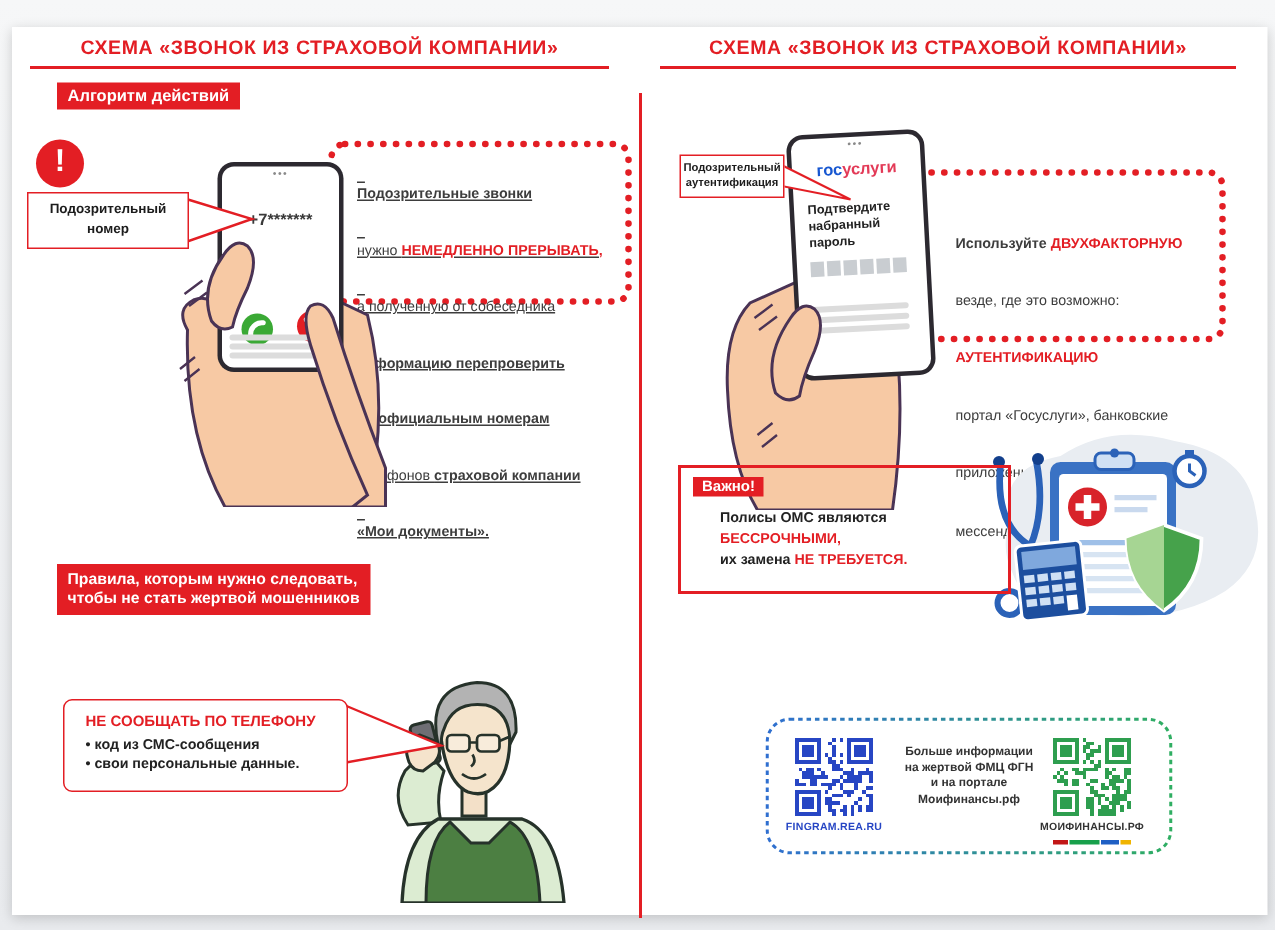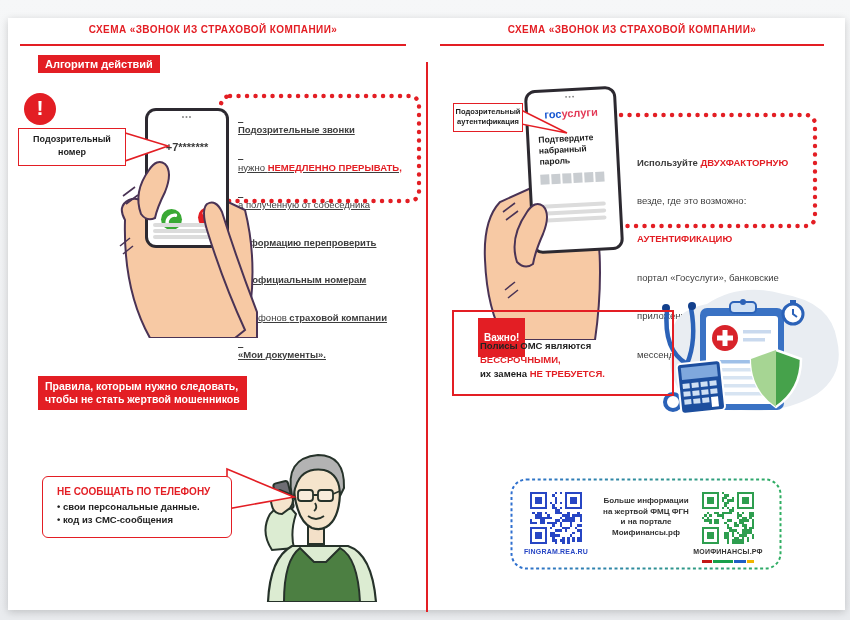--- a/index.html
+++ b/index.html
@@ -2,21 +2,21 @@
 <html><head>
 <meta charset="utf-8">
 <style>
   html,body{margin:0;padding:0;}
   body{width:850px;height:620px;position:relative;background:linear-gradient(#f6f7f8,#e9ebee);
        font-family:"Liberation Sans","DejaVu Sans",sans-serif;overflow:hidden;}
   .abs{position:absolute;}
   .page{left:8px;top:18px;width:837px;height:592px;background:#fff;box-shadow:0 2px 8px rgba(0,0,0,.18);}
   .red{color:#e31e24;}
   .b{font-weight:bold;}
-  .hdr{top:24px;height:16px;text-align:center;font-size:10px;font-weight:bold;letter-spacing:.4px;color:#e31e24;z-index:2;}
+  .hdr{top:24px;height:16px;text-align:center;font-size:13px;font-weight:bold;letter-spacing:.4px;color:#e31e24;z-index:2;}
   .hdr-line{top:44px;height:2px;background:#e31e24;z-index:2;}
   .divider{left:426px;top:62px;width:2px;height:550px;background:#e31e24;z-index:2;}
   .badge-red{background:#e31e24;color:#fff;font-weight:bold;display:inline-block;}
   .warn-circle{width:32px;height:32px;border-radius:50%;background:#e31e24;color:#fff;font-weight:bold;
                font-size:21px;text-align:center;line-height:30px;z-index:6;}
   .label-box{background:#fff;border:1.6px solid #e31e24;text-align:center;font-weight:bold;color:#1c1c1c;z-index:6;}
   .phone{background:#2c2930;border-radius:11px;padding:3px;z-index:3;}
   .phone .scr{background:#fff;border-radius:8px;width:100%;height:100%;position:relative;overflow:hidden;}
   .topdots{position:absolute;top:2px;left:50%;transform:translateX(-50%);color:#8a8a8a;font-size:7px;letter-spacing:1px;}
   .callbtn{position:absolute;width:21px;height:21px;border-radius:50%;}
@@ -96,24 +96,24 @@
 <div class="abs" style="left:38px;top:376px;z-index:2;">
   <div class="badge-red" style="font-size:10.5px;line-height:13px;padding:4px 7px;">
     <div>Правила, которым нужно следовать,</div>
     <div>чтобы не стать жертвой мошенников</div>
   </div>
 </div>
 
 <svg class="abs beam" style="left:226px;top:463px;width:72px;height:52px;" viewBox="0 0 72 52">
   <polygon points="1,6 68,34 1,46" fill="#fff" stroke="#e31e24" stroke-width="1.6"></polygon>
 </svg>
-<div class="abs" style="left:42px;top:476px;width:190px;height:62px;background:#fff;border:1.6px solid #e31e24;border-radius:6px;z-index:6;padding:9px 0 0 14px;box-sizing:border-box;">
+<div class="abs" style="left:42px;top:466px;width:190px;height:62px;background:#fff;border:1.6px solid #e31e24;border-radius:6px;z-index:6;padding:9px 0 0 14px;box-sizing:border-box;">
   <div class="b red" style="font-size:10px;margin-bottom:3px;">НЕ СООБЩАТЬ ПО ТЕЛЕФОНУ</div>
+  <div class="b" style="font-size:9.5px;line-height:13px;color:#222;">• код из СМС-сообщения</div>
   <div class="b" style="font-size:9.5px;line-height:13px;color:#222;">• свои персональные данные.</div>
-  <div class="b" style="font-size:9.5px;line-height:13px;color:#222;">• код из СМС-сообщения</div>
 </div>
 
 <svg class="abs" style="left:252px;top:440px;width:135px;height:162px;z-index:3;" viewBox="0 0 135 162">
   <path d="M20 110 Q8 92 18 74 L32 60 44 74 Q38 92 42 108 Z" fill="#dcecd2" stroke="#26322a" stroke-width="2"></path>
   <path d="M16 162 Q18 118 40 106 L96 106 Q120 114 124 162 Z" fill="#dcecd2" stroke="#26322a" stroke-width="2.2"></path>
   <path d="M32 162 Q32 120 48 108 L62 122 L74 122 L88 108 Q106 118 108 162 Z" fill="#4c7f42" stroke="#26322a" stroke-width="2"></path>
   <rect x="56" y="84" width="16" height="20" fill="#f3e0c8" stroke="#26322a" stroke-width="2"></rect>
   <path d="M42 52 Q42 24 66 24 Q88 24 88 50 Q88 72 80 82 Q72 92 60 88 Q46 82 42 52 Z" fill="#f5e4cc" stroke="#26322a" stroke-width="2.2"></path>
   <path d="M40 56 Q32 18 66 15 Q93 15 92 48 L88 56 Q88 34 72 30 Q50 27 44 46 Q42 50 42 58 Z" fill="#b3b3b3" stroke="#26322a" stroke-width="2"></path>
   <rect x="46" y="50" width="15" height="11" rx="3" fill="rgba(255,255,255,.3)" stroke="#26322a" stroke-width="1.8"></rect>
@@ -177,21 +177,21 @@
 
 <div class="abs label-box" style="left:453px;top:103px;width:68px;height:24px;font-size:7.5px;line-height:10px;padding-top:3px;z-index:6;">
   <div>Подозрительный</div>
   <div>аутентификация</div>
 </div>
 <svg class="abs beam" style="left:520px;top:106px;width:50px;height:32px;" viewBox="0 0 50 32">
   <polygon points="1,4 47,27 1,18" fill="#fff" stroke="#e31e24" stroke-width="1.4"></polygon>
 </svg>
 
 <div class="abs" style="left:452px;top:310px;width:222px;height:86px;border:2px solid #e31e24;z-index:3;box-sizing:border-box;">
-  <span class="badge-red" style="position:absolute;left:8px;top:6px;font-size:10px;padding:14px 6px;margin-left:16px;">Важно!</span>
+  <span class="badge-red" style="position:absolute;left:8px;top:6px;font-size:10px;padding:1px 6px;">Важно!</span>
   <div style="position:absolute;left:26px;top:27px;font-size:9.5px;line-height:14px;font-weight:bold;color:#222;">
     <div>Полисы ОМС являются</div>
     <div class="red">БЕССРОЧНЫМИ,</div>
     <div><span>их замена </span><span class="red">НЕ ТРЕБУЕТСЯ.</span></div>
   </div>
 </div>
 
 <svg class="abs" style="left:645px;top:278px;width:200px;height:138px;z-index:2;" viewBox="0 0 200 138">
   <path d="M28 70 Q20 34 62 26 Q95 4 138 16 Q186 24 192 62 Q200 96 172 116 Q140 136 96 132 Q40 134 30 104 Q22 88 28 70 Z" fill="#e9edf2"></path>
   <g>

